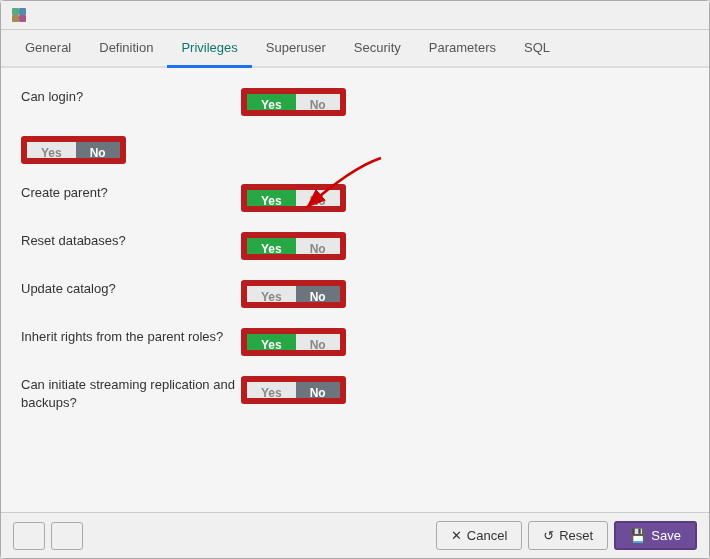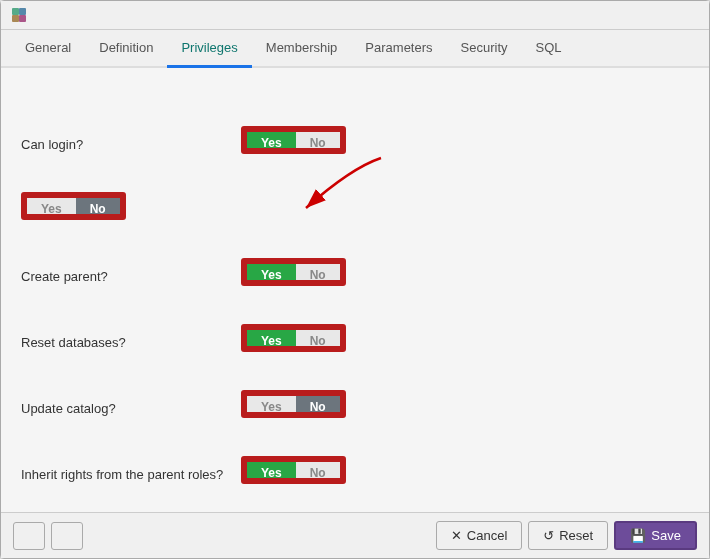--- a/index.html
+++ b/index.html
@@ -79,24 +79,23 @@
     }
     .content {
       flex: 1;
       padding: 20px 20px;
       background: #f5f5f5;
       position: relative;
       overflow-y: auto;
     }
     .privilege-row {
       display: flex;
-      align-items: flex-end;
+      align-items: flex-start;
       margin-bottom: 18px;
       min-height: 30px;
-      margin-top: 36px;
     }
     .privilege-label {
       width: 220px;
       font-size: 13px;
       color: #333;
       line-height: 1.4;
     }
     .toggle-container {
       display: flex;
       border: 6px solid #b91c1c;
@@ -195,23 +194,23 @@
     <div class="title-bar-right">
       <button class="title-btn"></button>
       <button class="title-btn"></button>
     </div>
   </div>
 
   <div class="tab-bar">
   <div class="tab">General</div>
       <div class="tab">Definition</div>
       <div class="tab active">Privileges</div>
-      <div class="tab">Membership</div>
+      <div class="tab">Superuser</div>
+      <div class="tab">Security</div>
       <div class="tab">Parameters</div>
-      <div class="tab">Security</div>
       <div class="tab">SQL</div>
     </div>
 
   <div class="content" style="position:relative;">
 
     <div id="privileges-container">
         <div class="privilege-row">
           <div class="privilege-label">Can login?</div>
           <div class="toggle-container">
             <button class="toggle-btn toggle-yes">Yes</button>
@@ -246,20 +245,21 @@
           </div>
         </div>
         <div class="privilege-row">
           <div class="privilege-label">Inherit rights from the parent roles?</div>
           <div class="toggle-container">
             <button class="toggle-btn toggle-yes">Yes</button>
             <button class="toggle-btn toggle-no-inactive">No</button>
           </div>
         </div>
         <div class="privilege-row">
+          <div class="privilege-label">Can initiate streaming replication and backups?</div>
           <div class="toggle-container">
             <button class="toggle-btn toggle-yes-inactive">Yes</button>
             <button class="toggle-btn toggle-no-active">No</button>
           </div>
         </div>
       </div>
 
     <svg style="position:absolute;top:80px;left:250px;width:160px;height:100px;pointer-events:none;" viewBox="0 0 160 100">
       <defs>
         <marker id="arrowhead" markerWidth="8" markerHeight="6" refX="8" refY="3" orient="auto">

